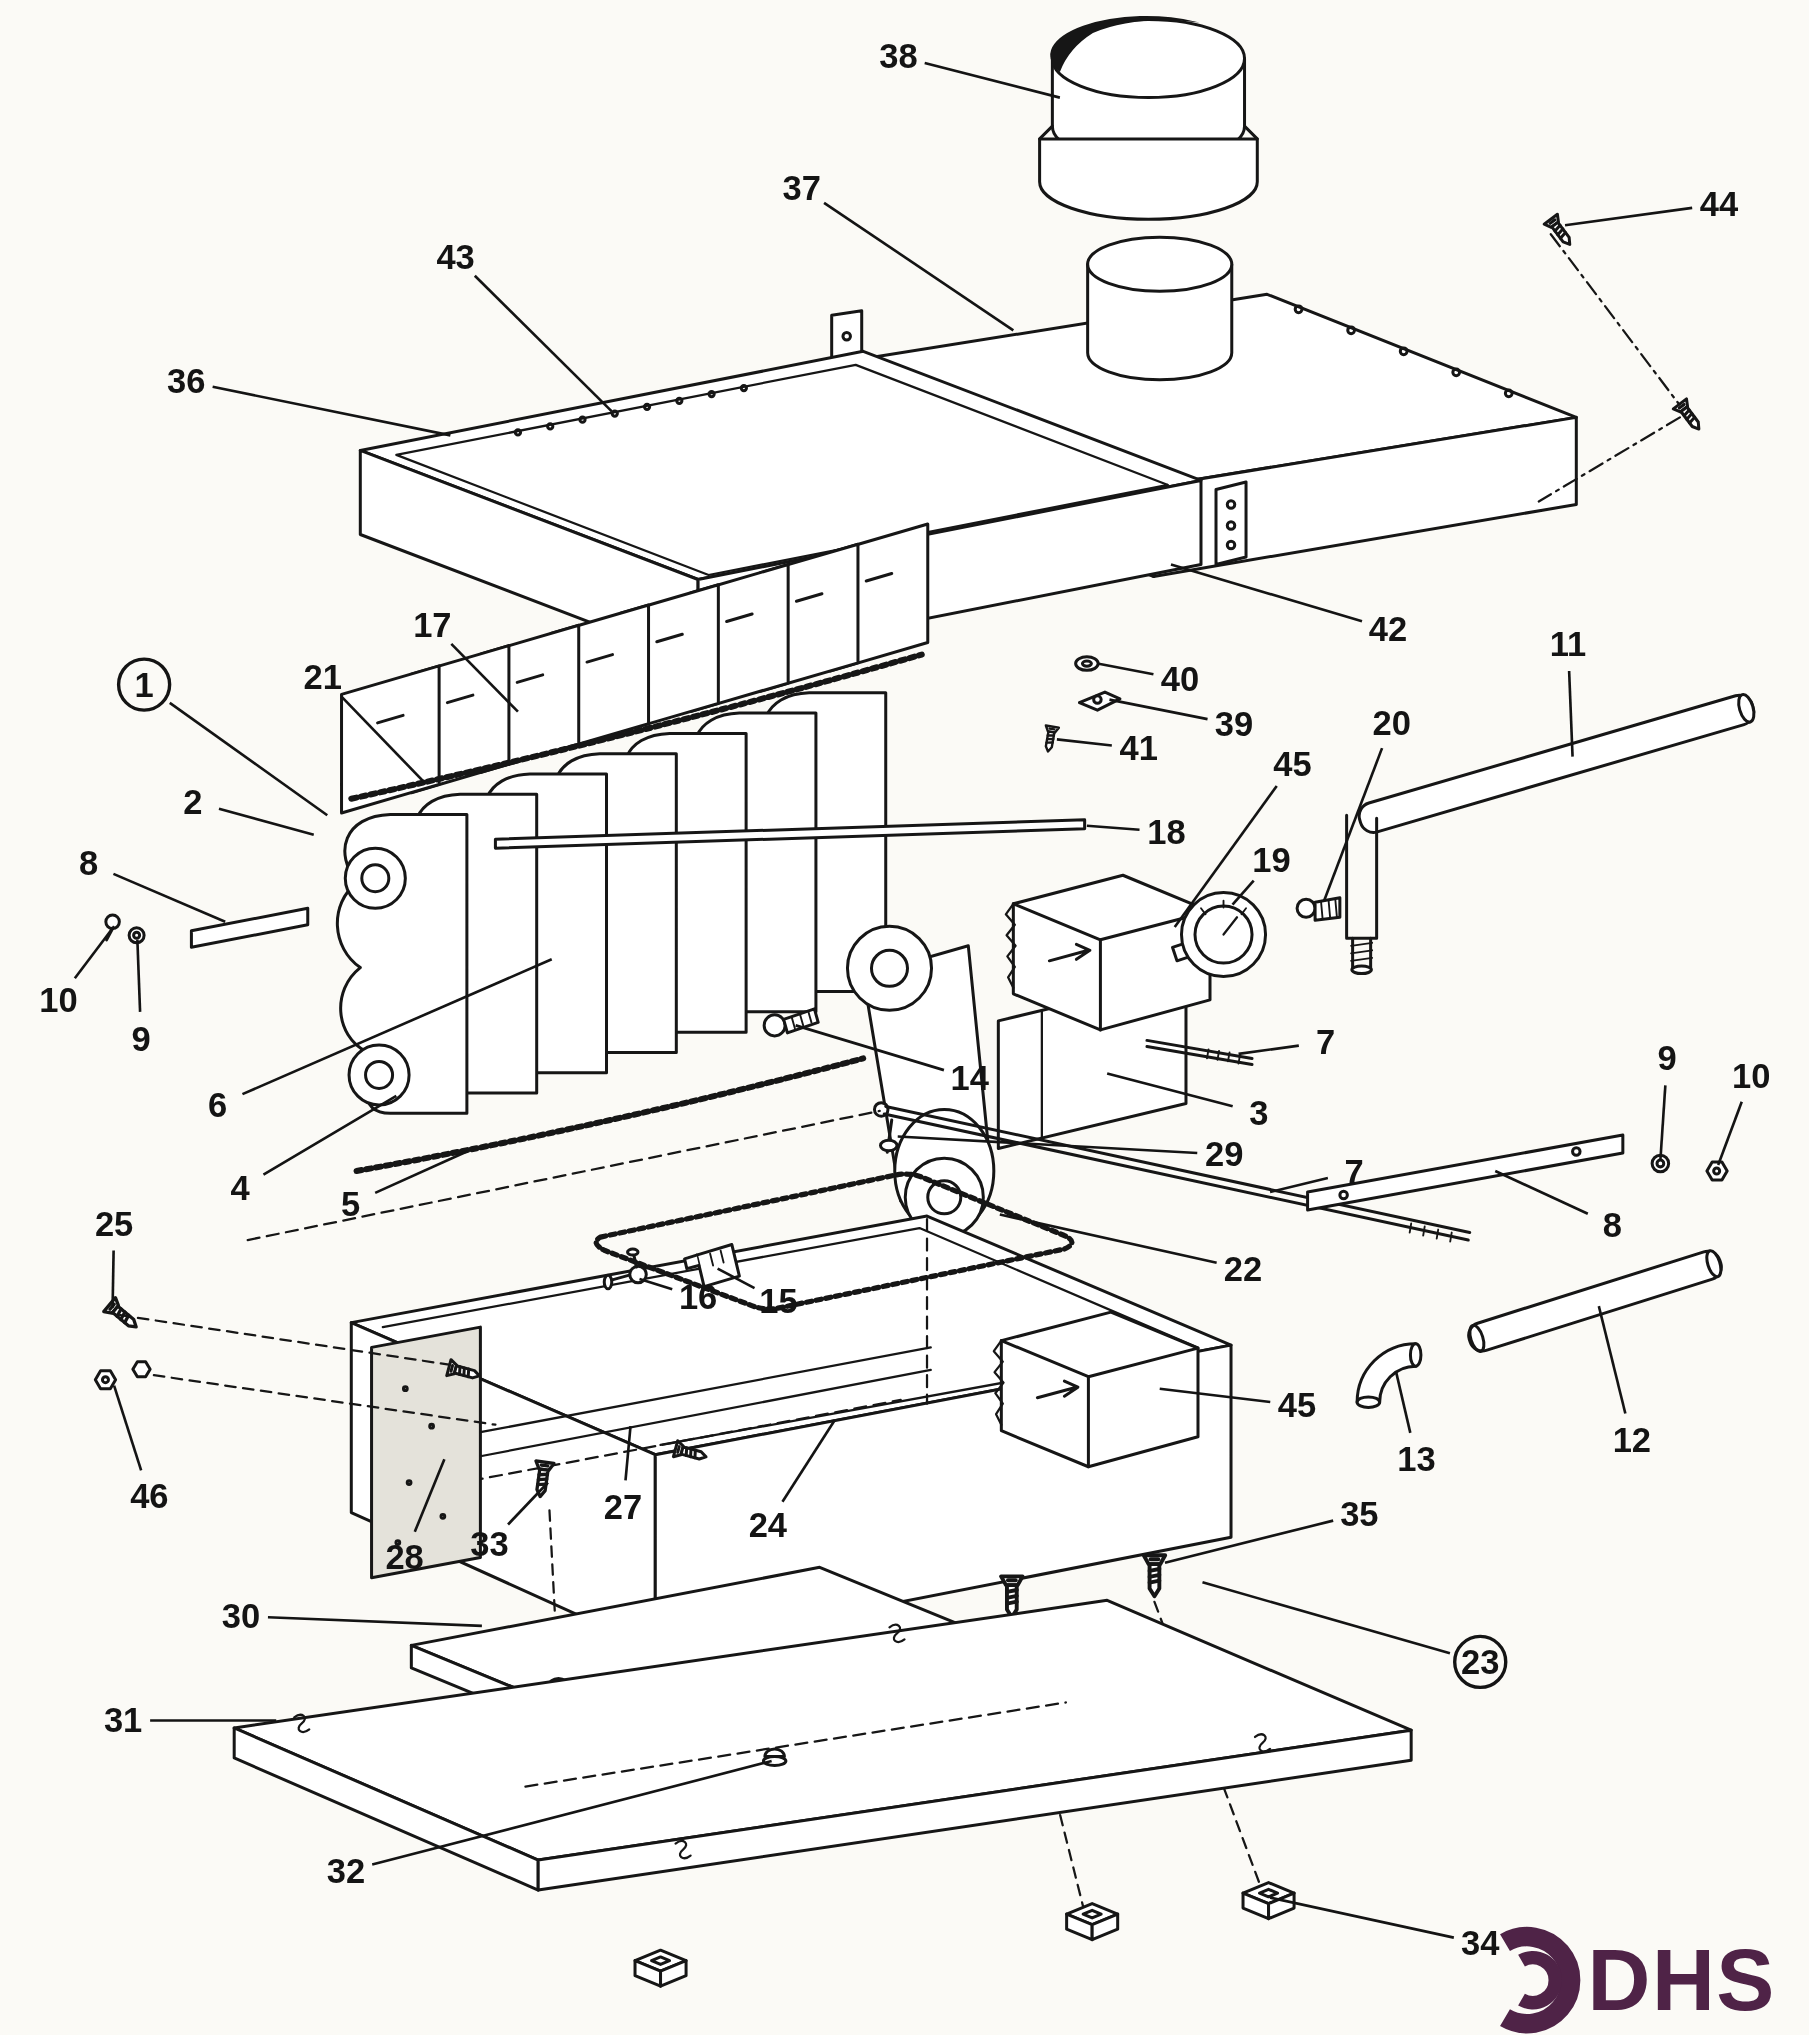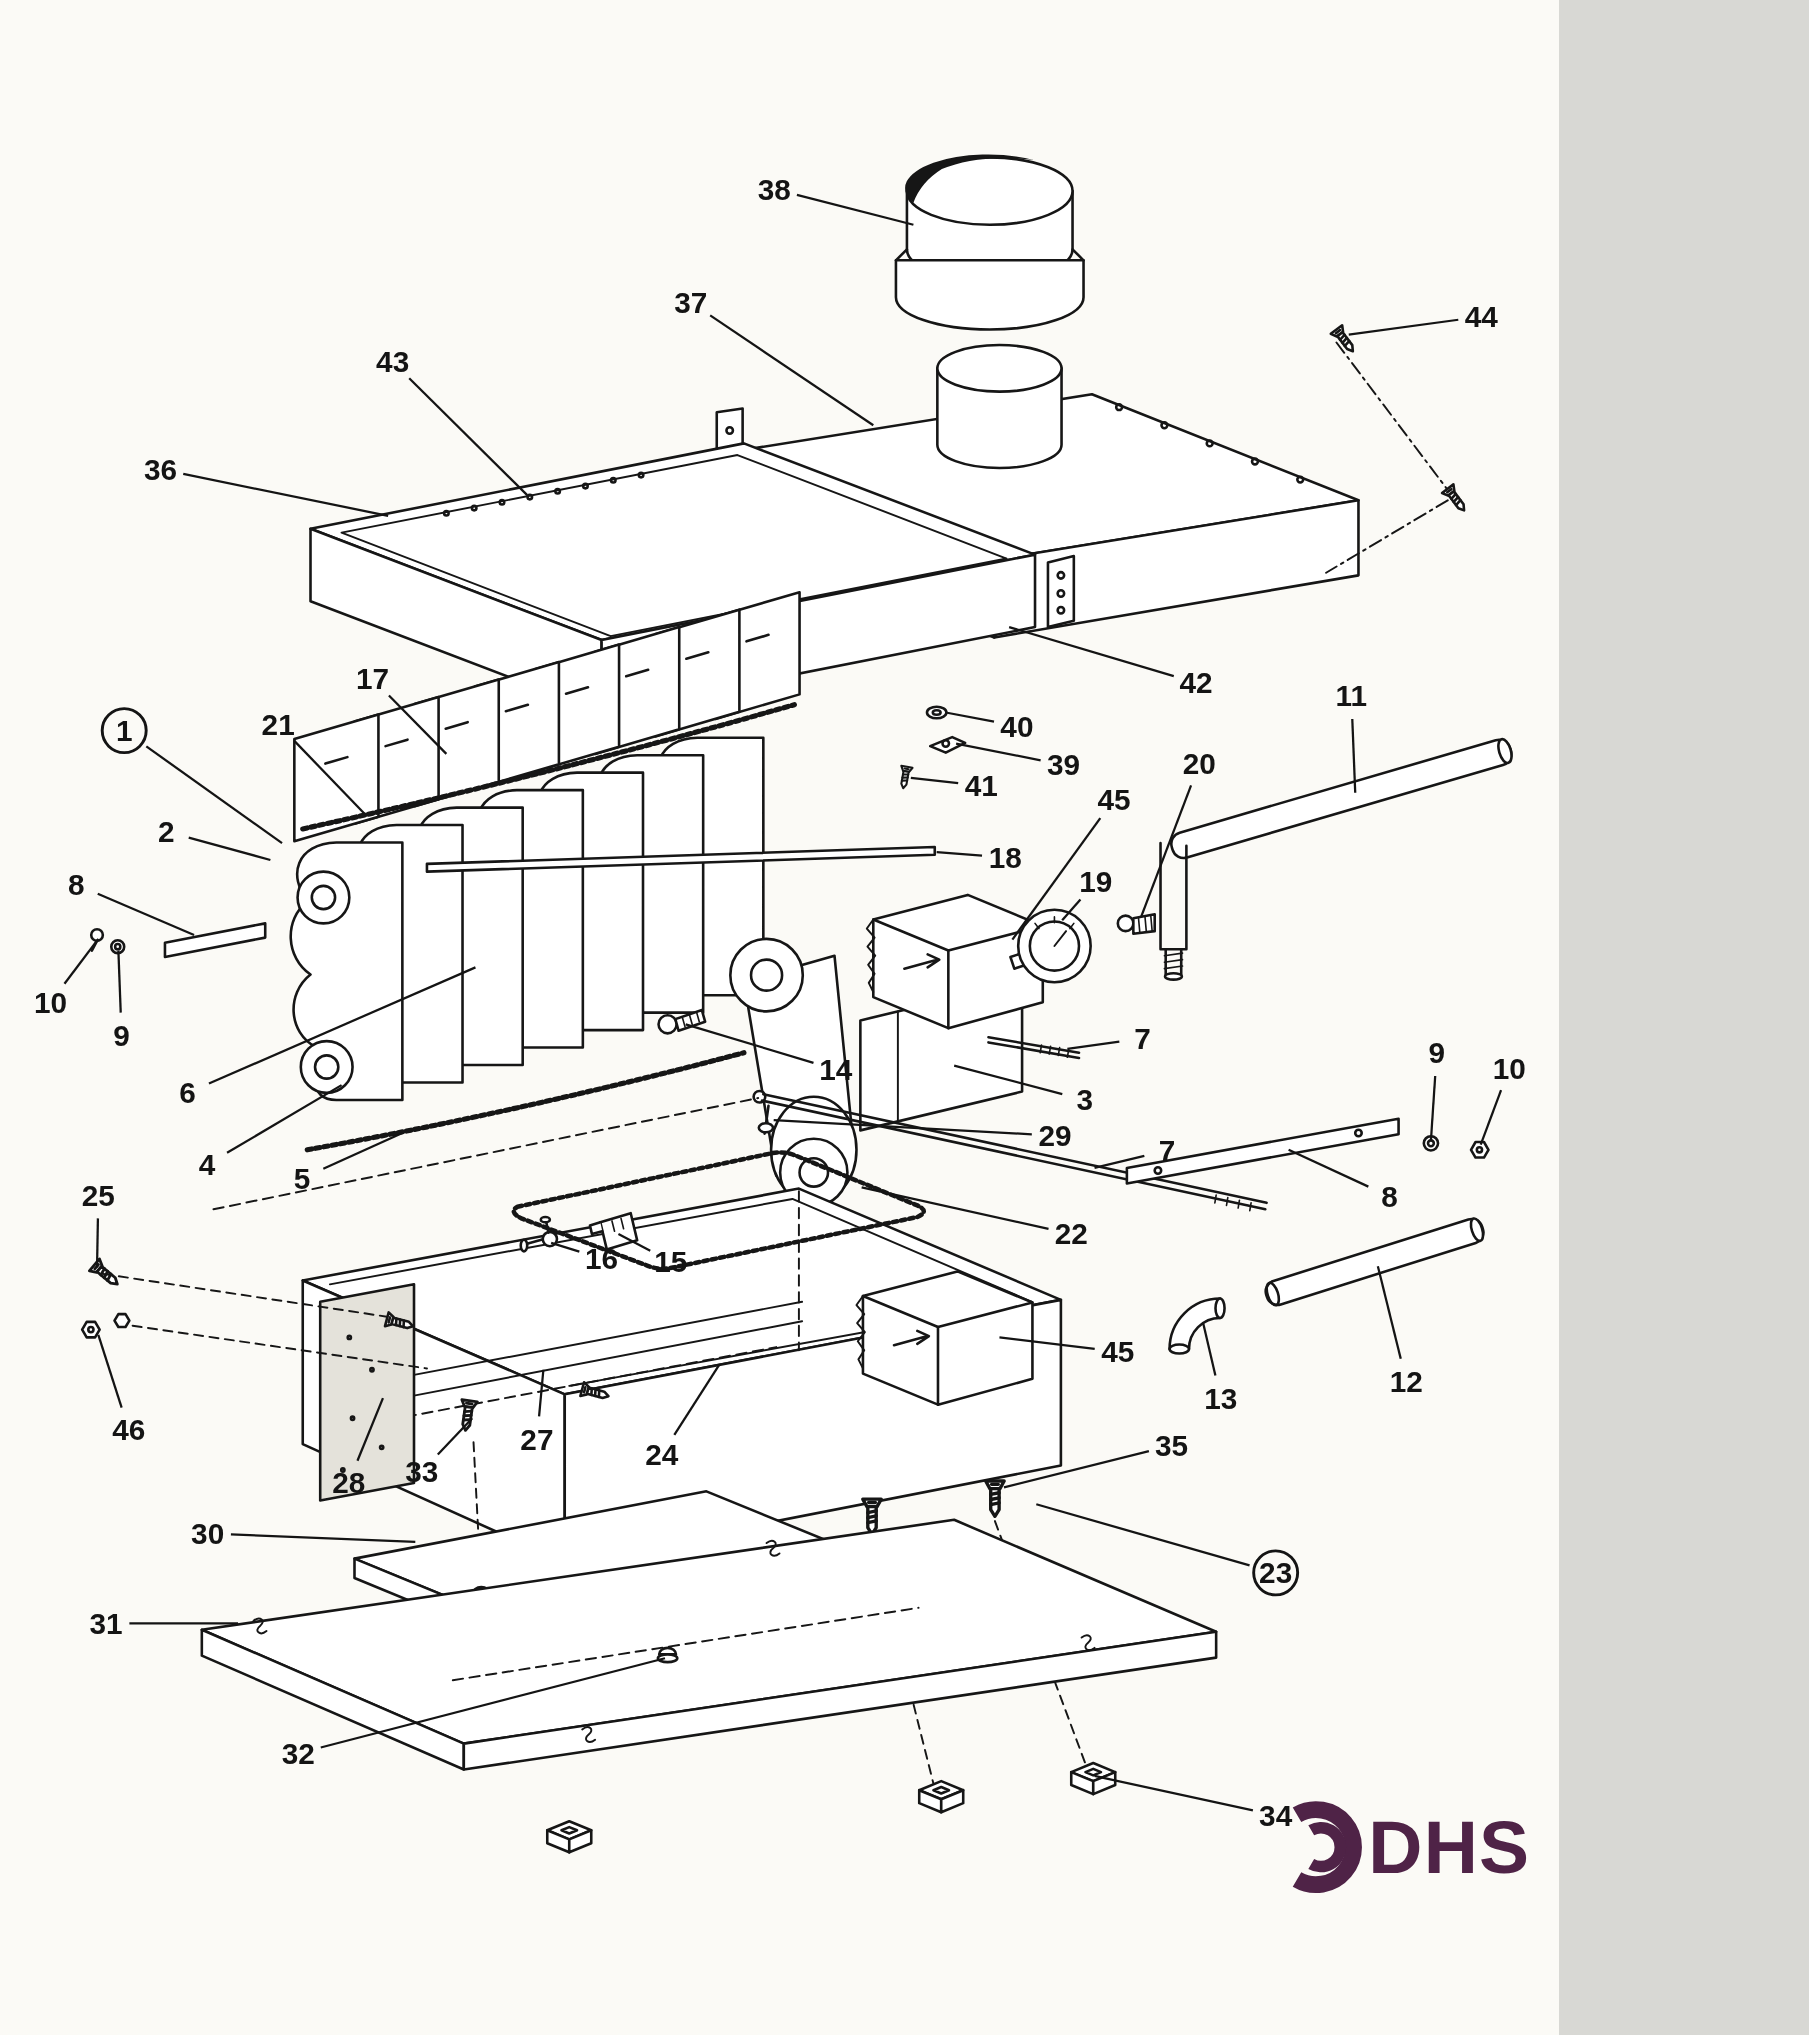--- a/index.html
+++ b/index.html
@@ -1,18 +1,18 @@
 <!DOCTYPE html>
 <html style="font-size:12px"><head>
 <meta charset="utf-8">
 <style>
   html,body{margin:0;padding:0;background:#d8d8d4;}
   .stage{
     position:relative;
-    width:1559px;height:2035px;
+    width:1809px;height:2035px;
     background:#fbfaf6;
     overflow:hidden;
     font-family:"Liberation Sans",sans-serif;
   }
   svg{display:block;width:100%;height:100%;}
   .callout-text{
     font-family:"Liberation Sans",sans-serif;
     font-weight:bold;font-size:46px;
     fill:#141414;text-anchor:middle;dominant-baseline:central;
   }

